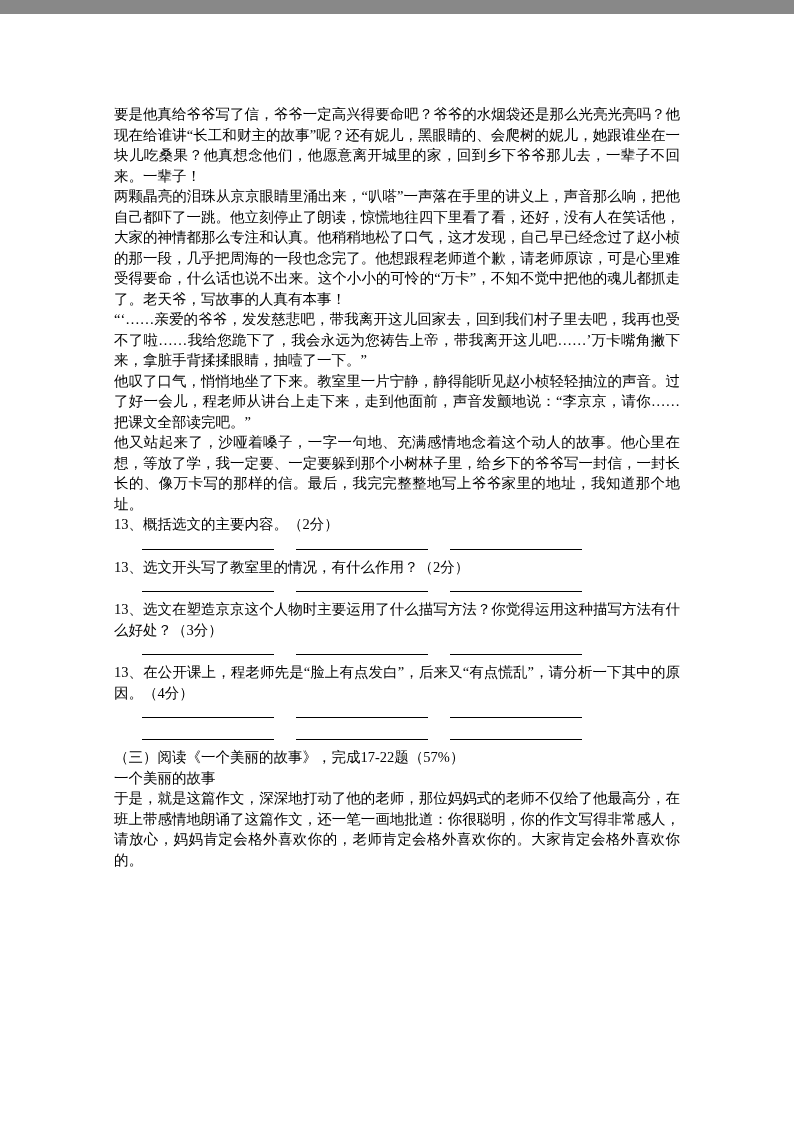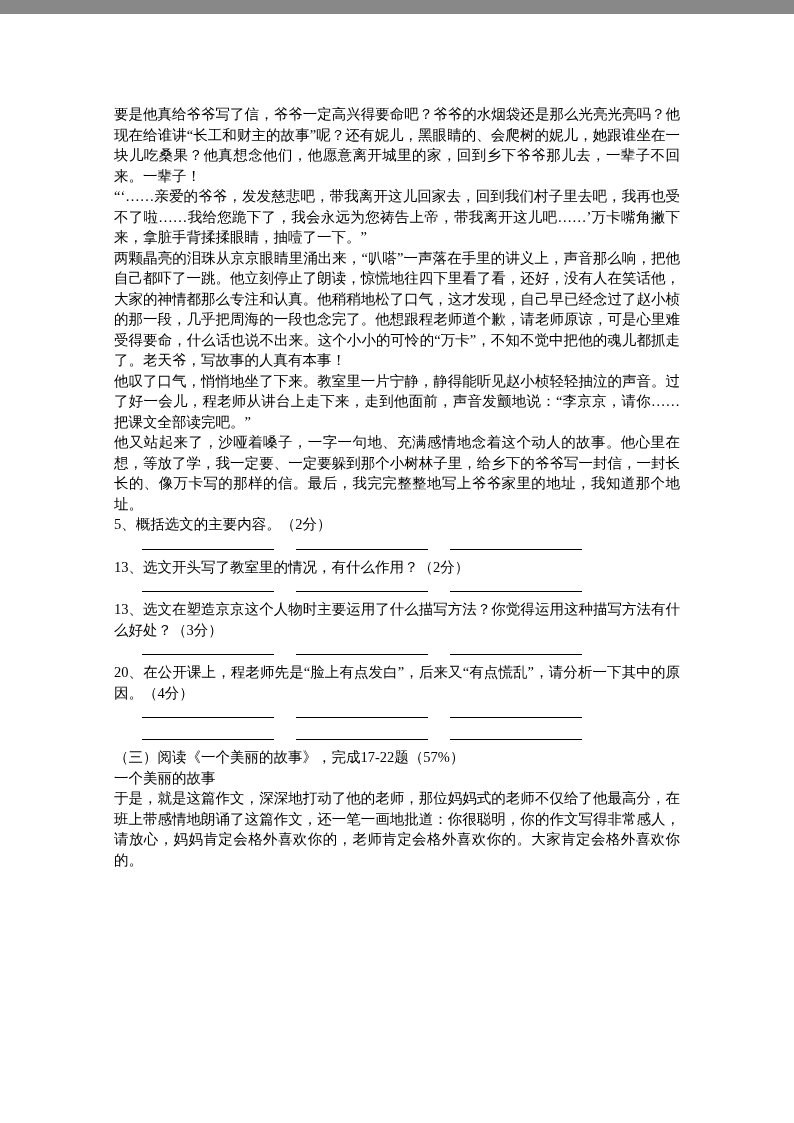--- a/index.html
+++ b/index.html
@@ -37,41 +37,41 @@
   }
   .blank:last-child { margin-right: 0; }
 </style>
 </head>
 <body>
 
 <div class="page">
   <div class="content">
 
     <p class="para">要是他真给爷爷写了信，爷爷一定高兴得要命吧？爷爷的水烟袋还是那么光亮光亮吗？他现在给谁讲“长工和财主的故事”呢？还有妮儿，黑眼睛的、会爬树的妮儿，她跟谁坐在一块儿吃桑果？他真想念他们，他愿意离开城里的家，回到乡下爷爷那儿去，一辈子不回来。一辈子！</p>
+    <p class="para">两颗晶亮的泪珠从京京眼睛里涌出来，“叭嗒”一声落在手里的讲义上，声音那么响，把他自己都吓了一跳。他立刻停止了朗读，惊慌地往四下里看了看，还好，没有人在笑话他，大家的神情都那么专注和认真。他稍稍地松了口气，这才发现，自己早已经念过了赵小桢的那一段，几乎把周海的一段也念完了。他想跟程老师道个歉，请老师原谅，可是心里难受得要命，什么话也说不出来。这个小小的可怜的“万卡”，不知不觉中把他的魂儿都抓走了。老天爷，写故事的人真有本事！</p>
     <p class="para">“‘……亲爱的爷爷，发发慈悲吧，带我离开这儿回家去，回到我们村子里去吧，我再也受不了啦……我给您跪下了，我会永远为您祷告上帝，带我离开这儿吧……’万卡嘴角撇下来，拿脏手背揉揉眼睛，抽噎了一下。”</p>
-    <p class="para">两颗晶亮的泪珠从京京眼睛里涌出来，“叭嗒”一声落在手里的讲义上，声音那么响，把他自己都吓了一跳。他立刻停止了朗读，惊慌地往四下里看了看，还好，没有人在笑话他，大家的神情都那么专注和认真。他稍稍地松了口气，这才发现，自己早已经念过了赵小桢的那一段，几乎把周海的一段也念完了。他想跟程老师道个歉，请老师原谅，可是心里难受得要命，什么话也说不出来。这个小小的可怜的“万卡”，不知不觉中把他的魂儿都抓走了。老天爷，写故事的人真有本事！</p>
     <p class="para">他叹了口气，悄悄地坐了下来。教室里一片宁静，静得能听见赵小桢轻轻抽泣的声音。过了好一会儿，程老师从讲台上走下来，走到他面前，声音发颤地说：“李京京，请你……把课文全部读完吧。”</p>
     <p class="para">他又站起来了，沙哑着嗓子，一字一句地、充满感情地念着这个动人的故事。他心里在想，等放了学，我一定要、一定要躲到那个小树林子里，给乡下的爷爷写一封信，一封长长的、像万卡写的那样的信。最后，我完完整整地写上爷爷家里的地址，我知道那个地址。</p>
 
-    <p class="para">5、概括选文的主要内容。（2分）</p>
+    <p class="para">13、概括选文的主要内容。（2分）</p>
     <div class="blanks">
       <span class="blank"></span><span class="blank"></span><span class="blank"></span>
     </div>
 
     <p class="para">13、选文开头写了教室里的情况，有什么作用？（2分）</p>
     <div class="blanks">
       <span class="blank"></span><span class="blank"></span><span class="blank"></span>
     </div>
 
     <p class="para">13、选文在塑造京京这个人物时主要运用了什么描写方法？你觉得运用这种描写方法有什么好处？（3分）</p>
     <div class="blanks">
       <span class="blank"></span><span class="blank"></span><span class="blank"></span>
     </div>
 
-    <p class="para">20、在公开课上，程老师先是“脸上有点发白”，后来又“有点慌乱”，请分析一下其中的原因。（4分）</p>
+    <p class="para">13、在公开课上，程老师先是“脸上有点发白”，后来又“有点慌乱”，请分析一下其中的原因。（4分）</p>
     <div class="blanks">
       <span class="blank"></span><span class="blank"></span><span class="blank"></span>
     </div>
 
     <div class="blanks">
       <span class="blank"></span><span class="blank"></span><span class="blank"></span>
     </div>
 
     <p class="para">（三）阅读《一个美丽的故事》，完成17-22题（57%）</p>
     <p class="para">一个美丽的故事</p>

